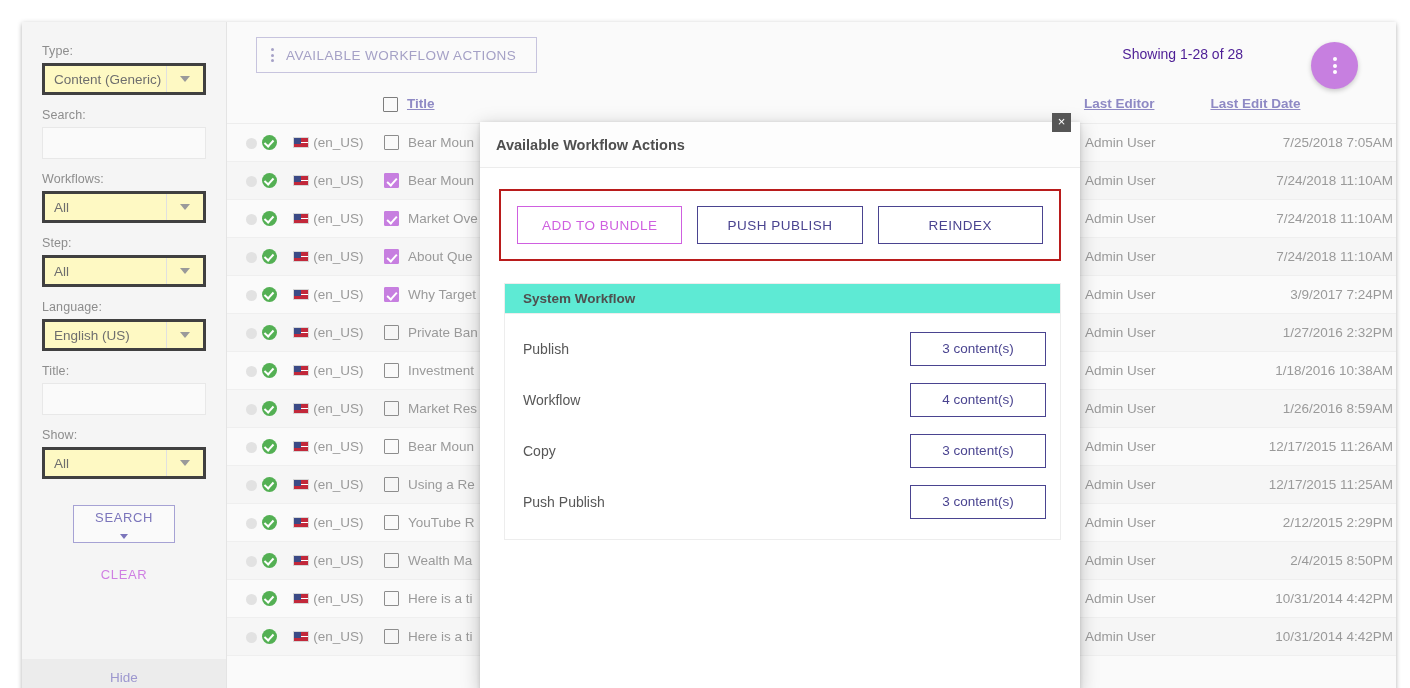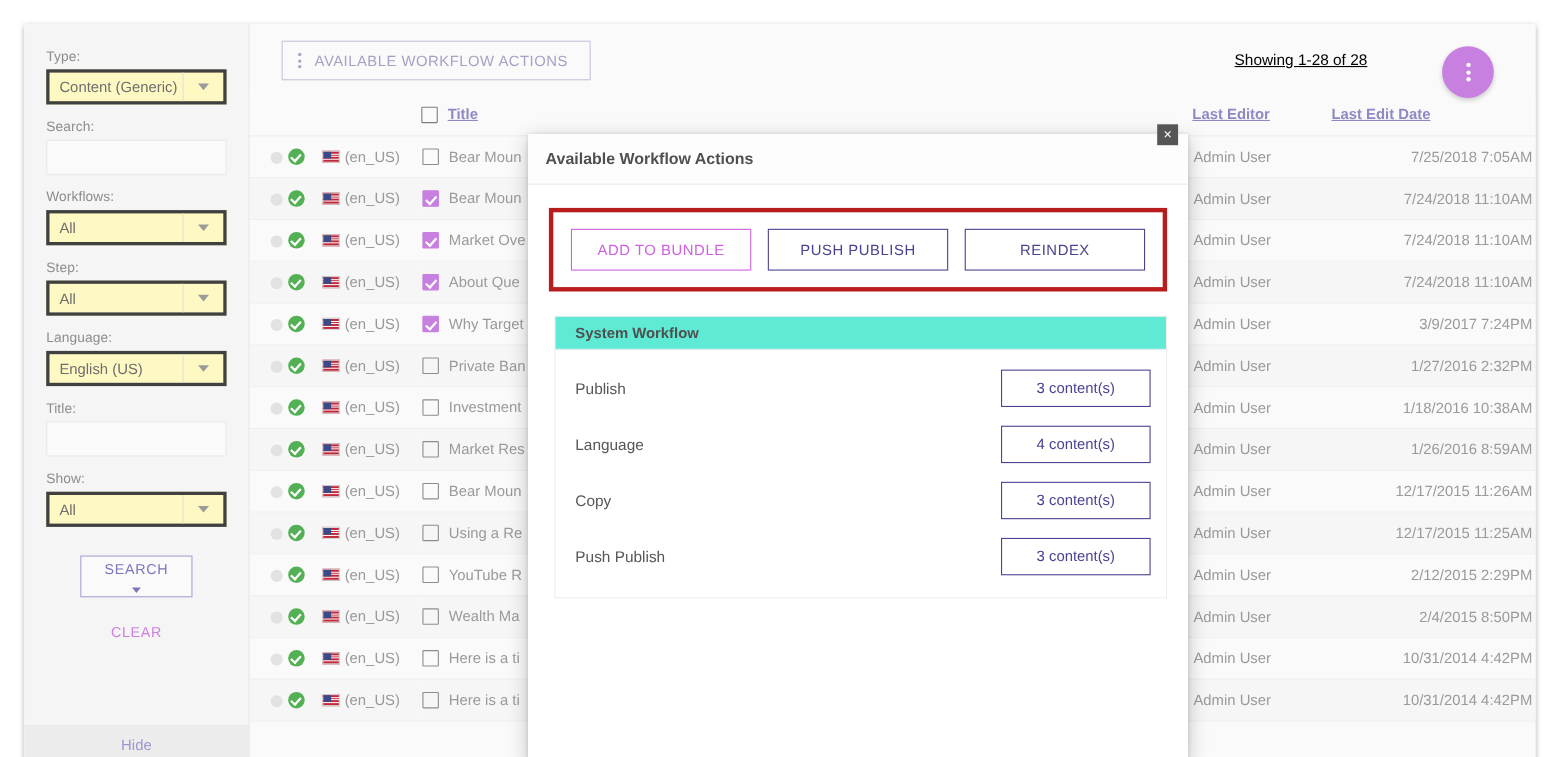--- a/index.html
+++ b/index.html
@@ -141,22 +141,21 @@
   }
   .vdots {
     display: inline-flex; flex-direction: column; gap: 2.5px;
     align-items: center;
   }
   .vdots i { width: 3px; height: 3px; background: #a5a1c6; border-radius: 50%; display:block;}
   .showing {
     position: absolute;
     right: 153px; top: 24px;
     font-size: 14px;
-    color: #000000;
-    text-decoration: underline;
+    color: #4c1d95;
   }
   .fab {
     position: absolute;
     right: 38px; top: 20px;
     width: 47px; height: 47px;
     border-radius: 50%;
     background: #c77fe0;
     box-shadow: 0 2px 5px rgba(0,0,0,0.20);
     display: flex; align-items: center; justify-content: center;
     cursor: pointer;
@@ -290,21 +289,21 @@
     border-bottom: 1px solid #ececec;
     display: flex; align-items: center;
     padding-left: 16px;
     font-size: 14.5px;
     font-weight: bold;
     color: #4f4f4f;
     background: #fdfdfd;
   }
   .modal-body { padding: 21px 19px 0 19px; }
   .actions-card {
-    border: 4px solid #b91c1c;
+    border: 2px solid #b91c1c;
     background: #ffffff;
     padding: 15px 16px;
     display: flex;
     gap: 15px;
   }
   .act-btn {
     flex: 1;
     height: 38px;
     border: 1px solid #4a4490;
     color: #4a4490;
@@ -584,21 +583,21 @@
           </div>
       </div>
       <div class="wf-card">
         <div class="wf-title">System Workflow</div>
         <div class="wf-rows" id="wf-rows">
             <div class="wf-row">
               <span class="wf-name">Publish</span>
               <span class="count-btn">3 content(s)</span>
             </div>
             <div class="wf-row">
-              <span class="wf-name">Language</span>
+              <span class="wf-name">Workflow</span>
               <span class="count-btn">4 content(s)</span>
             </div>
             <div class="wf-row">
               <span class="wf-name">Copy</span>
               <span class="count-btn">3 content(s)</span>
             </div>
             <div class="wf-row">
               <span class="wf-name">Push Publish</span>
               <span class="count-btn">3 content(s)</span>
             </div>

